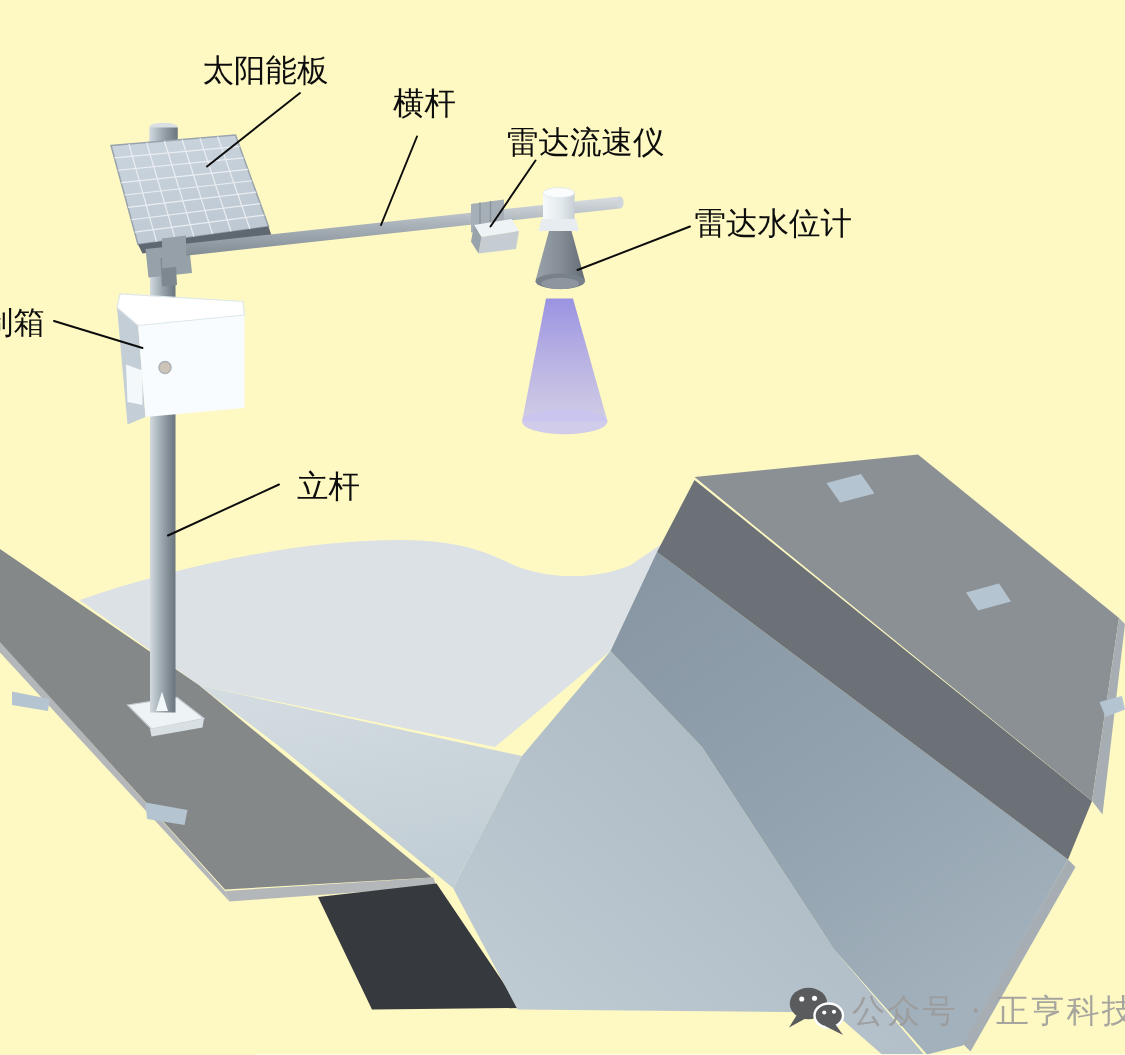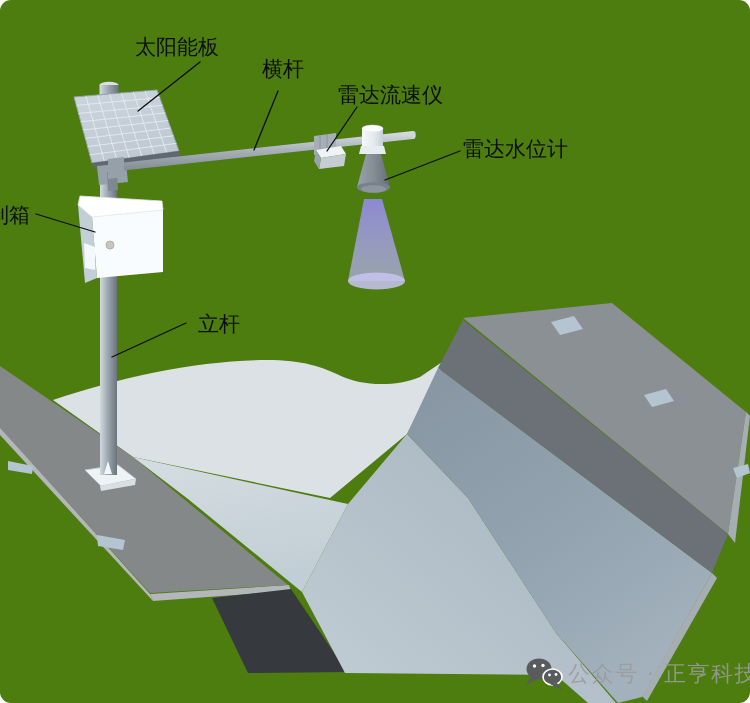--- a/index.html
+++ b/index.html
@@ -1,17 +1,17 @@
 <!DOCTYPE html>
 <html><head>
 <meta charset="utf-8">
 <style>
   html,body{margin:0;padding:0;background:#ffffff;}
-  .page{position:relative;width:750px;height:703px;background:#4d7c0f;overflow:hidden;
-        font-family:"Liberation Sans", sans-serif;border-radius:11px;}
+  .page{position:relative;width:750px;height:703px;background:#fef9c3;overflow:hidden;
+        font-family:"Liberation Sans", sans-serif;}
   svg{display:block;}
   text{user-select:none;}
   .cjk-label{font-family:"DejaVu Serif","Liberation Serif",serif;font-size:21px;}
   .wm-text{font-family:"DejaVu Sans","Liberation Sans",sans-serif;font-size:22px;letter-spacing:1.5px;opacity:.88;}
 </style>
 </head>
 <body>
 
 <div class="page">
 <svg width="750" height="703" viewBox="0 0 750 703" xmlns="http://www.w3.org/2000/svg">

